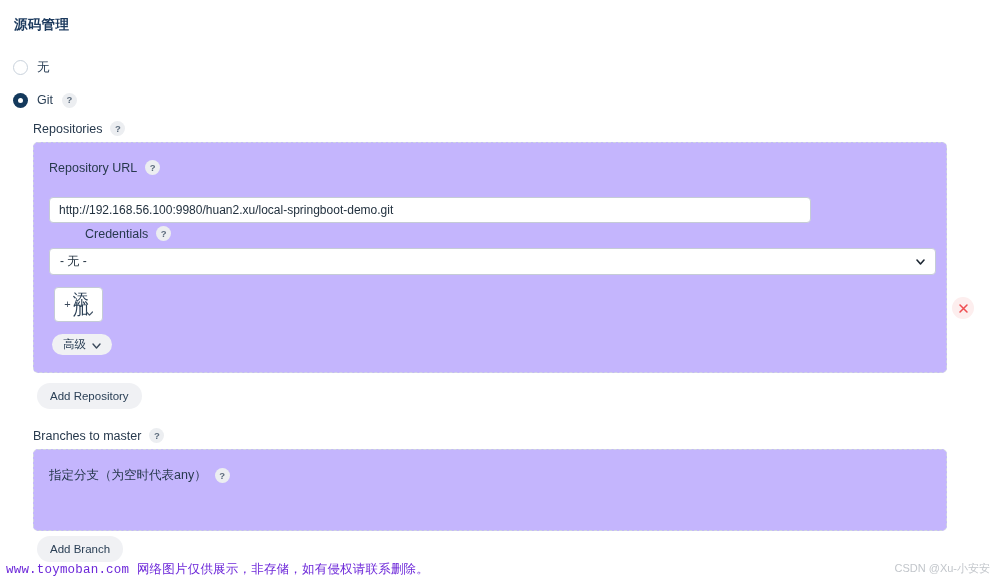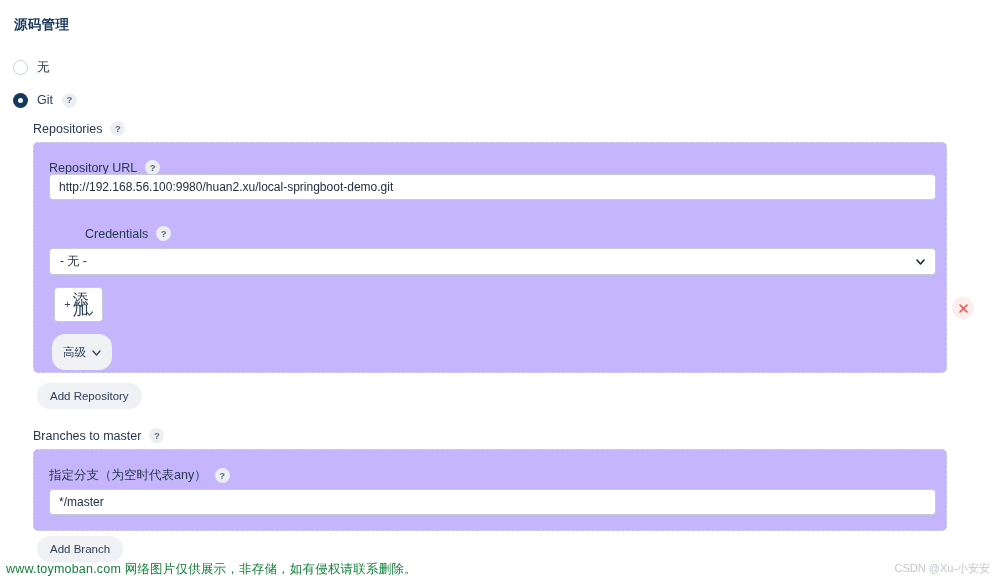--- a/index.html
+++ b/index.html
@@ -137,21 +137,21 @@
     height: 26px;
     border: 1px solid #c5ccd6;
     border-radius: 4px;
     background: #ffffff;
     font-family: inherit;
     font-size: 12px;
     color: #22313f;
     padding: 0 9px;
     outline: none;
   }
-  .text-input.repo-url   { left: 15px; top: 31px; width: 887px; }
+  .text-input.repo-url   { left: 15px; top: 54px; width: 762px; }
   .text-input.branch-val { left: 15px; top: 39px; width: 887px; }
 
   
   .select-wrap {
     position: absolute;
     left: 15px;
     top: 105px;
     width: 887px;
     height: 27px;
   }
@@ -228,21 +228,21 @@
     padding: 0 13px;
     border: none;
     border-radius: 13px;
     background: #f0f1f4;
     color: #2a3f55;
     font-family: inherit;
     font-size: 11.5px;
     cursor: pointer;
     white-space: nowrap;
   }
-  .pill-btn.advanced       { left: 52px; top: 334px; height: 36px; padding: 0 11px; }
+  .pill-btn.advanced       { left: 52px; top: 334px; height: 21px; padding: 0 11px; }
   .pill-btn.add-repository { left: 37px; top: 383px; }
   .pill-btn.add-branch     { left: 37px; top: 536px; }
 
   
   .del-btn {
     position: absolute;
     width: 22px;
     height: 22px;
     border-radius: 50%;
     background: #fdeeee;
@@ -253,23 +253,24 @@
   }
   .del-btn.repo   { left: 918px; top: 154px; }
   .del-btn svg { display: block; }
 
   
   .watermark-left {
     position: absolute;
     left: 6px;
     top: 561px;
     font-size: 12.5px;
-    color: #15803d;
+    color: #6d28d9;
     white-space: nowrap;
     letter-spacing: .2px;
+    font-family: Liberation Mono, monospace;
   }
   .watermark-right {
     position: absolute;
     right: 10px;
     top: 561px;
     font-size: 11px;
     color: #c2c6cb;
     white-space: nowrap;
   }
 </style>
@@ -352,20 +353,19 @@
   <span class="help">?</span>
 </div>
 
 <div class="dashed-box branch-box">
 
   <div class="field-label branch-spec">
     <span>指定分支（为空时代表any）</span>
     <span class="help">?</span>
   </div>
 
-  <input class="text-input branch-val" type="text" value="*/master" style="">
 
 </div>
 
 <div class="pill-btn add-branch">Add Branch</div>
 
 <div class="watermark-left">www.toymoban.com 网络图片仅供展示，非存储，如有侵权请联系删除。</div>
 <div class="watermark-right">CSDN @Xu-小安安</div>
 
 </body></html>

